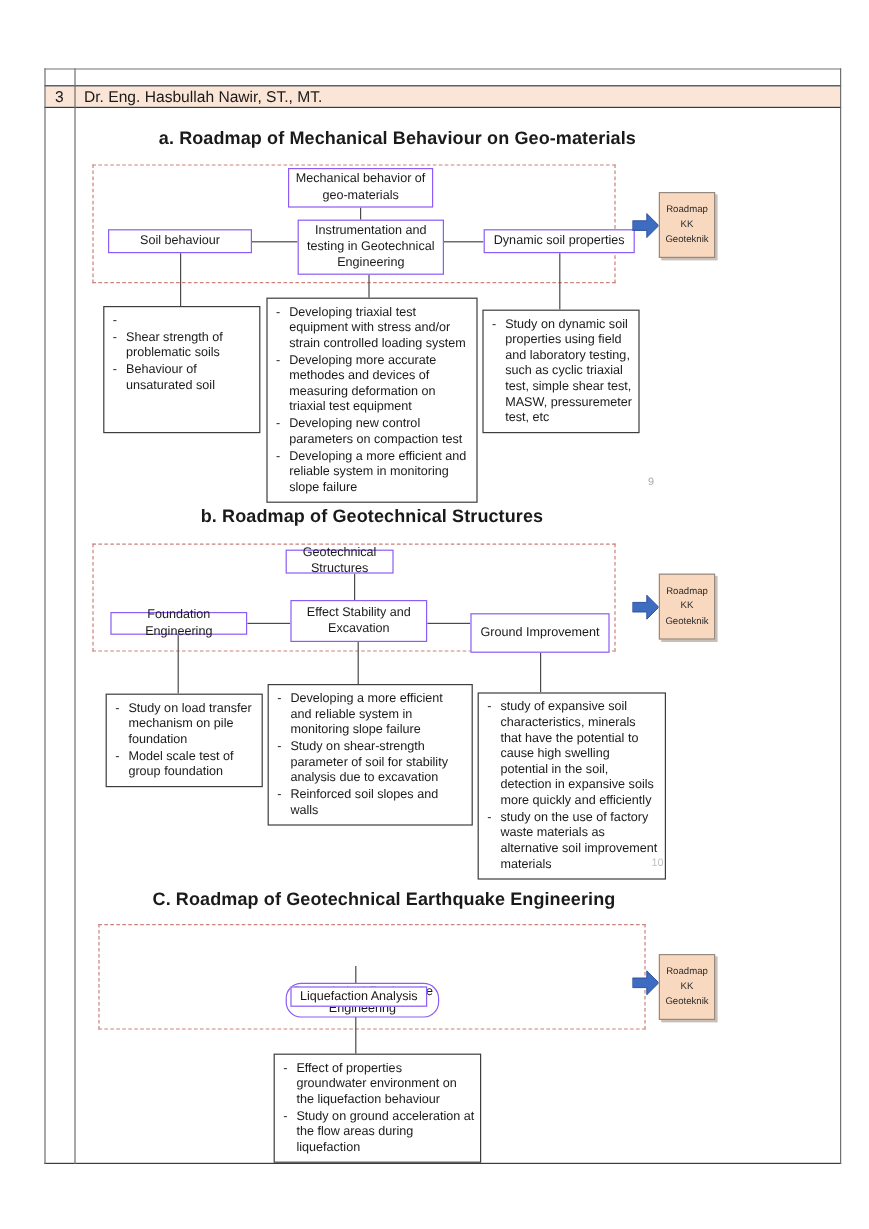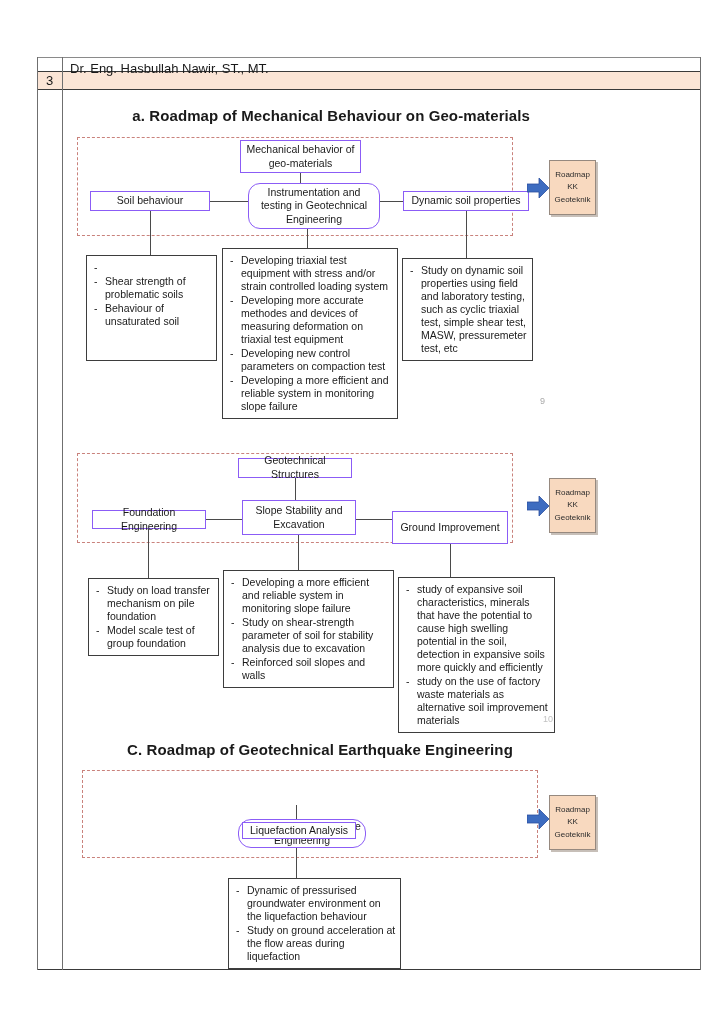--- a/index.html
+++ b/index.html
@@ -37,36 +37,36 @@
   <div class="hline gray" style="left:37px;top:57px;width:664px;"></div>
   <div class="header-bg" style="left:38px;top:72px;width:662px;height:17px;"></div>
   <div class="hline" style="left:37px;top:71px;width:664px;"></div>
   <div class="hline" style="left:37px;top:89px;width:664px;"></div>
   <div class="hline" style="left:37px;top:969px;width:664px;"></div>
   <div class="vline gray" style="left:37px;top:57px;height:913px;"></div>
   <div class="vline gray" style="left:62px;top:57px;height:913px;"></div>
   <div class="vline gray" style="left:700px;top:57px;height:913px;"></div>
 
   <div class="cell-num" style="left:37px;top:72px;width:25px;height:17px;">3</div>
-  <div class="cell-name" style="left:70px;top:60px;width:600px;height:17px;">Dr. Eng. Hasbullah Nawir, ST., MT.</div>
+  <div class="cell-name" style="left:70px;top:72px;width:600px;height:17px;">Dr. Eng. Hasbullah Nawir, ST., MT.</div>
 
   <div class="sec-title" style="left:90px;top:107px;width:440px;text-align:right;">a. Roadmap of Mechanical Behaviour on Geo-materials</div>
 
   <div class="dashed" style="left:77px;top:137px;width:434px;height:97px;"></div>
 
   <div class="conn" style="left:300px;top:172px;width:1px;height:12px;"></div>
   <div class="conn" style="left:210px;top:201px;width:38px;height:1px;"></div>
   <div class="conn" style="left:368px;top:201px;width:35px;height:1px;"></div>
   <div class="conn" style="left:150px;top:210px;width:1px;height:45px;"></div>
   <div class="conn" style="left:307px;top:228px;width:1px;height:21px;"></div>
   <div class="conn" style="left:466px;top:210px;width:1px;height:48px;"></div>
 
   <div class="node" style="left:240px;top:140px;width:121px;height:33px;">Mechanical behavior of
 geo-materials</div>
-  <div class="node" style="left:248px;top:183px;width:132px;height:46px;border-radius:12px;">Instrumentation and
+  <div class="node" style="left:248px;top:183px;width:122px;height:46px;">Instrumentation and
 testing in Geotechnical
 Engineering</div>
   <div class="node" style="left:90px;top:191px;width:120px;height:20px;">Soil behaviour</div>
   <div class="node" style="left:403px;top:191px;width:126px;height:20px;">Dynamic soil properties</div>
 
   <svg class="arrow" style="left:527px;top:176px;" width="22" height="24" viewBox="0 0 22 24">
     <polygon points="0,8 12,8 12,2 22,12 12,22 12,16 0,16" fill="#3d6cc0" stroke="#2b4f9e" stroke-width="0.8"></polygon>
   </svg>
   <div class="badge" style="left:549px;top:160px;width:45px;height:53px;">Roadmap
 KK
@@ -105,32 +105,33 @@
     </div>
   <div class="detail" style="left:402px;top:258px;width:131px;min-height:92px;">
       <div class="li">
         <span class="dash">-</span>
         <span class="li-text">Study on dynamic soil properties using field and laboratory testing, such as cyclic triaxial test, simple shear test, MASW, pressuremeter test, etc</span>
       </div>
     </div>
 
   <div class="pagenum" style="left:540px;top:396px;">9</div>
 
+  <div class="sec-title" style="left:90px;top:422px;width:440px;">b. Roadmap of Geotechnical Structures</div>
 
   <div class="dashed" style="left:77px;top:453px;width:434px;height:88px;"></div>
 
   <div class="conn" style="left:295px;top:477px;width:1px;height:24px;"></div>
   <div class="conn" style="left:206px;top:519px;width:36px;height:1px;"></div>
   <div class="conn" style="left:356px;top:519px;width:36px;height:1px;"></div>
   <div class="conn" style="left:148px;top:528px;width:1px;height:50px;"></div>
   <div class="conn" style="left:298px;top:534px;width:1px;height:36px;"></div>
   <div class="conn" style="left:450px;top:529px;width:1px;height:48px;"></div>
 
-  <div class="node" style="left:238px;top:458px;width:114px;height:20px;">Geotechnical Structures</div>
-  <div class="node" style="left:242px;top:500px;width:114px;height:35px;">Slope Stability and
+  <div class="node" style="left:238px;top:458px;width:90px;height:20px;">Geotechnical Structures</div>
+  <div class="node" style="left:242px;top:500px;width:114px;height:35px;">Effect Stability and
 Excavation</div>
   <div class="node" style="left:92px;top:510px;width:114px;height:19px;">Foundation Engineering</div>
   <div class="node" style="left:392px;top:511px;width:116px;height:33px;">Ground Improvement</div>
 
   <svg class="arrow" style="left:527px;top:494px;" width="22" height="24" viewBox="0 0 22 24">
     <polygon points="0,8 12,8 12,2 22,12 12,22 12,16 0,16" fill="#3d6cc0" stroke="#2b4f9e" stroke-width="0.8"></polygon>
   </svg>
   <div class="badge" style="left:549px;top:478px;width:45px;height:53px;">Roadmap
 KK
 Geoteknik</div>
@@ -186,21 +187,21 @@
   <svg class="arrow" style="left:527px;top:807px;" width="22" height="24" viewBox="0 0 22 24">
     <polygon points="0,8 12,8 12,2 22,12 12,22 12,16 0,16" fill="#3d6cc0" stroke="#2b4f9e" stroke-width="0.8"></polygon>
   </svg>
   <div class="badge" style="left:549px;top:795px;width:45px;height:53px;">Roadmap
 KK
 Geoteknik</div>
 
   <div class="detail" style="left:228px;top:878px;width:173px;min-height:65px;">
       <div class="li">
         <span class="dash">-</span>
-        <span class="li-text">Dynamic of pressurised groundwater environment on the liquefaction behaviour</span>
+        <span class="li-text">Effect of properties groundwater environment on the liquefaction behaviour</span>
       </div>
       <div class="li">
         <span class="dash">-</span>
         <span class="li-text">Study on ground acceleration at the flow areas during liquefaction</span>
       </div>
     </div>
 
 </div>
 
 </body></html>

